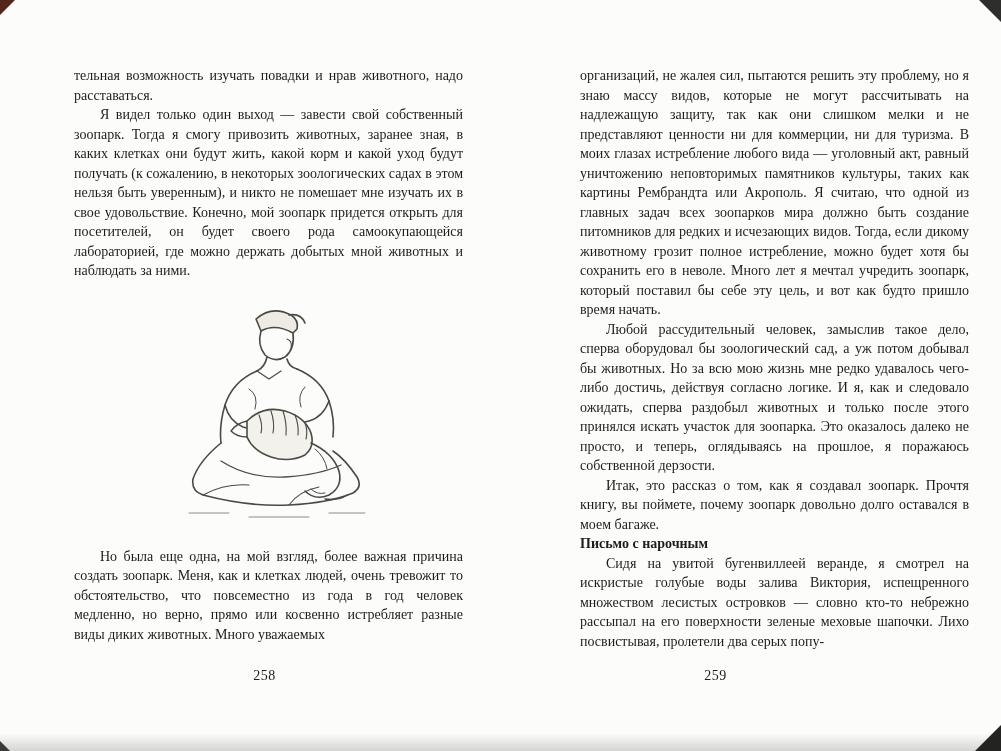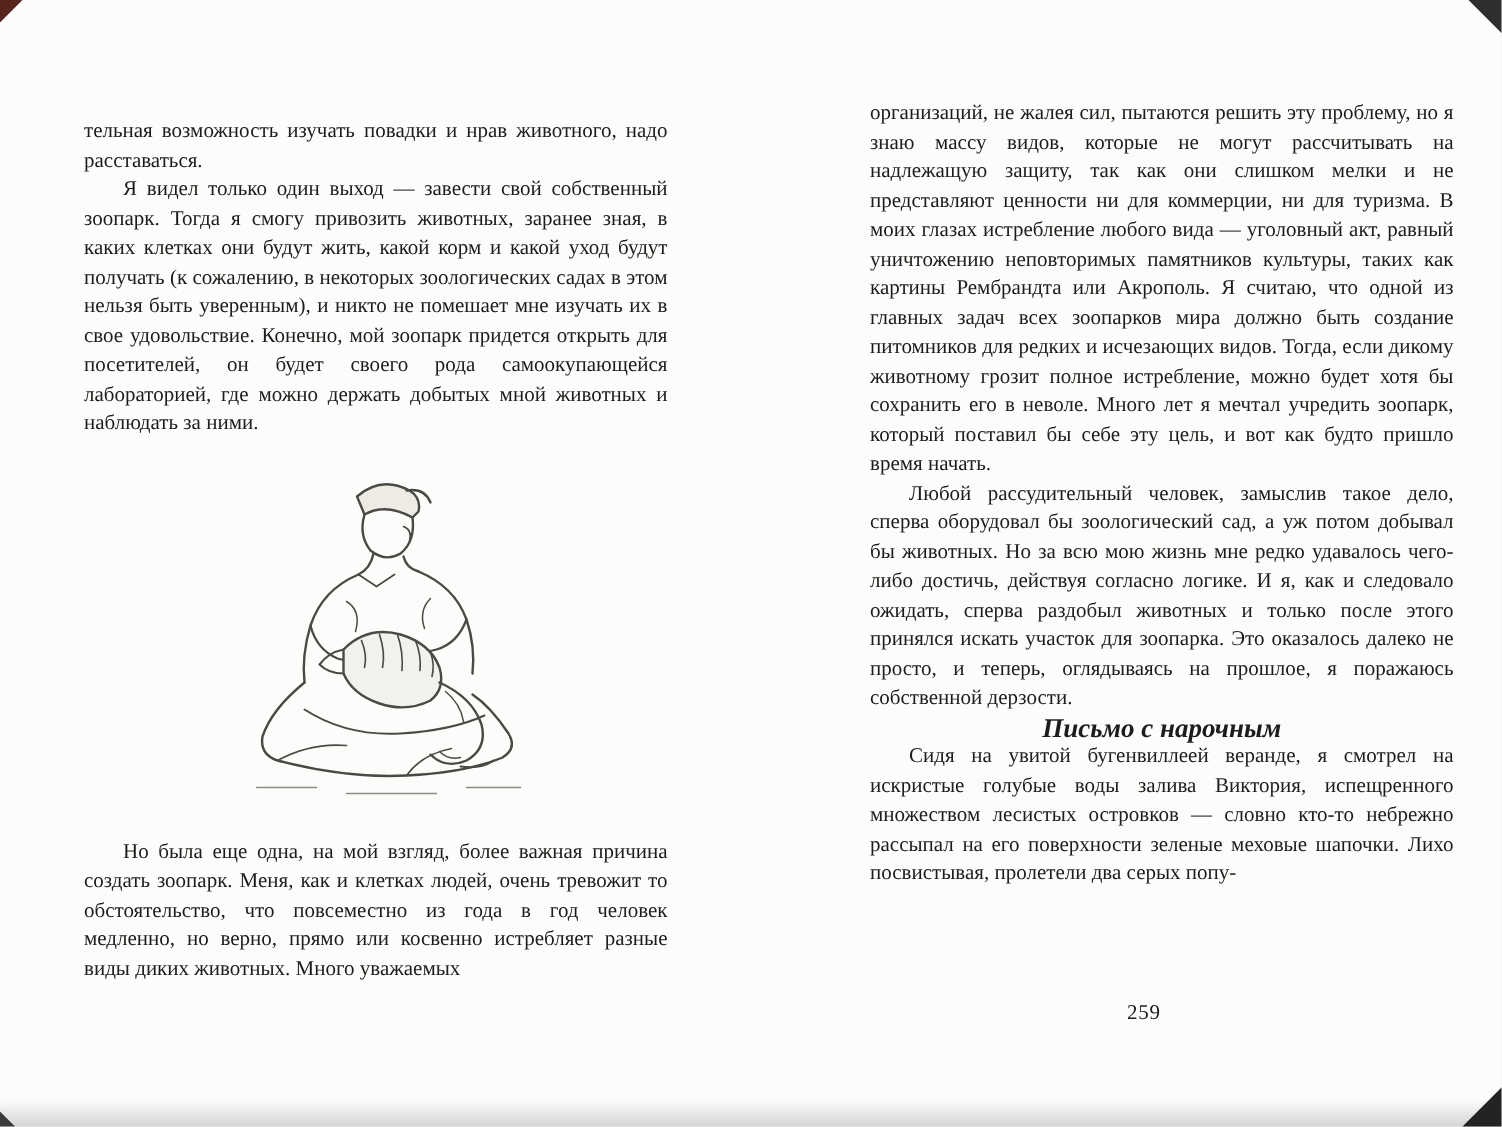--- a/index.html
+++ b/index.html
@@ -12,42 +12,41 @@
   .scan{
     position:relative;width:1001px;height:751px;
     background:#fcfcfb;color:#1c1c1a;
   }
   .page-col{
     position:absolute;top:66px;width:389px;
     font-size:14px;line-height:19.5px;
     text-align:justify;
     hyphens:auto;-webkit-hyphens:auto;
   }
-  .page-col.left{left:56px;margin-top:12px;}
+  .page-col.left{left:74px;}
   .page-col.right{left:580px;}
   .page-col p{margin:0;}
   .page-col p.indent{text-indent:26px;}
   .illustration{
     margin:12px auto 14px auto;
     width:280px;height:240px;
     text-align:center;
   }
   .section-heading{
-    text-align:center;
-    font-weight:bold;font-style:italic;
-    font-size:18px;
+    font-weight:bold;
+    font-size:14px;
     margin:16px 0 12px 0;
     text-indent:0;
   }
   .pagenum{
     position:absolute;top:668px;width:389px;
     text-align:center;font-size:14px;letter-spacing:.5px;
   }
   .pagenum.left{left:70px;}
-  .pagenum.right{left:568px;text-align:center;}
+  .pagenum.right{left:521px;text-align:center;}
   .corner{position:absolute;width:0;height:0;}
   .corner.tl{top:0;left:0;border-top:15px solid #55251d;border-right:15px solid transparent;}
   .corner.tr{top:0;right:0;border-top:22px solid #2e2e2c;border-left:22px solid transparent;}
   .corner.br{bottom:0;right:0;border-bottom:26px solid #232321;border-left:26px solid transparent;}
   .corner.bl{bottom:0;left:0;border-bottom:10px solid #3a3a38;border-right:10px solid transparent;}
   .bottom-shade{
     position:absolute;left:0;right:0;bottom:0;height:18px;
     background:linear-gradient(to bottom, rgba(110,110,106,0) 0%, rgba(110,110,106,0.28) 100%);
   }
   .sketch-stroke{fill:none;stroke:#4a4a45;stroke-width:1.6;stroke-linecap:round;stroke-linejoin:round;}
@@ -99,26 +98,28 @@
         </g>
       </svg>
     </div>
 
     <p class="indent">Но была еще одна, на мой взгляд, более важная причина создать зоопарк. Меня, как и клетках людей, очень тревожит то обстоятельство, что повсеместно из года в год человек медленно, но верно, прямо или косвенно истребляет разные виды диких животных. Много уважаемых</p>
   </div>
 
   <div class="page-col right">
     <p>организаций, не жалея сил, пытаются решить эту проблему, но я знаю массу видов, которые не могут рассчитывать на надлежащую защиту, так как они слишком мелки и не представляют ценности ни для коммерции, ни для туризма. В моих глазах истребление любого вида — уголовный акт, равный уничтожению неповторимых памятников культуры, таких как картины Рембрандта или Акрополь. Я считаю, что одной из главных задач всех зоопарков мира должно быть создание питомников для редких и исчезающих видов. Тогда, если дикому животному грозит полное истребление, можно будет хотя бы сохранить его в неволе. Много лет я мечтал учредить зоопарк, который поставил бы себе эту цель, и вот как будто пришло время начать.</p>
     <p class="indent">Любой рассудительный человек, замыслив такое дело, сперва оборудовал бы зоологический сад, а уж потом добывал бы животных. Но за всю мою жизнь мне редко удавалось чего-либо достичь, действуя согласно логике. И я, как и следовало ожидать, сперва раздобыл животных и только после этого принялся искать участок для зоопарка. Это оказалось далеко не просто, и теперь, оглядываясь на прошлое, я поражаюсь собственной дерзости.</p>
+    <p class="indent">Итак, это рассказ о том, как я создавал зоопарк. Прочтя книгу, вы поймете, почему зоопарк довольно долго оставался в моем багаже.</p>
 
     <p class="section-heading">Письмо с нарочным</p>
 
     <p class="indent">Сидя на увитой бугенвиллеей веранде, я смотрел на искристые голубые воды залива Виктория, испещренного множеством лесистых островков — словно кто-то небрежно рассыпал на его поверхности зеленые меховые шапочки. Лихо посвистывая, пролетели два серых попу-</p>
   </div>
 
+  <div class="pagenum left">258</div>
   <div class="pagenum right">259</div>
 
   <div class="bottom-shade"></div>
   <div class="corner tl"></div>
   <div class="corner tr"></div>
   <div class="corner br"></div>
   <div class="corner bl"></div>
 
 </div>
 

